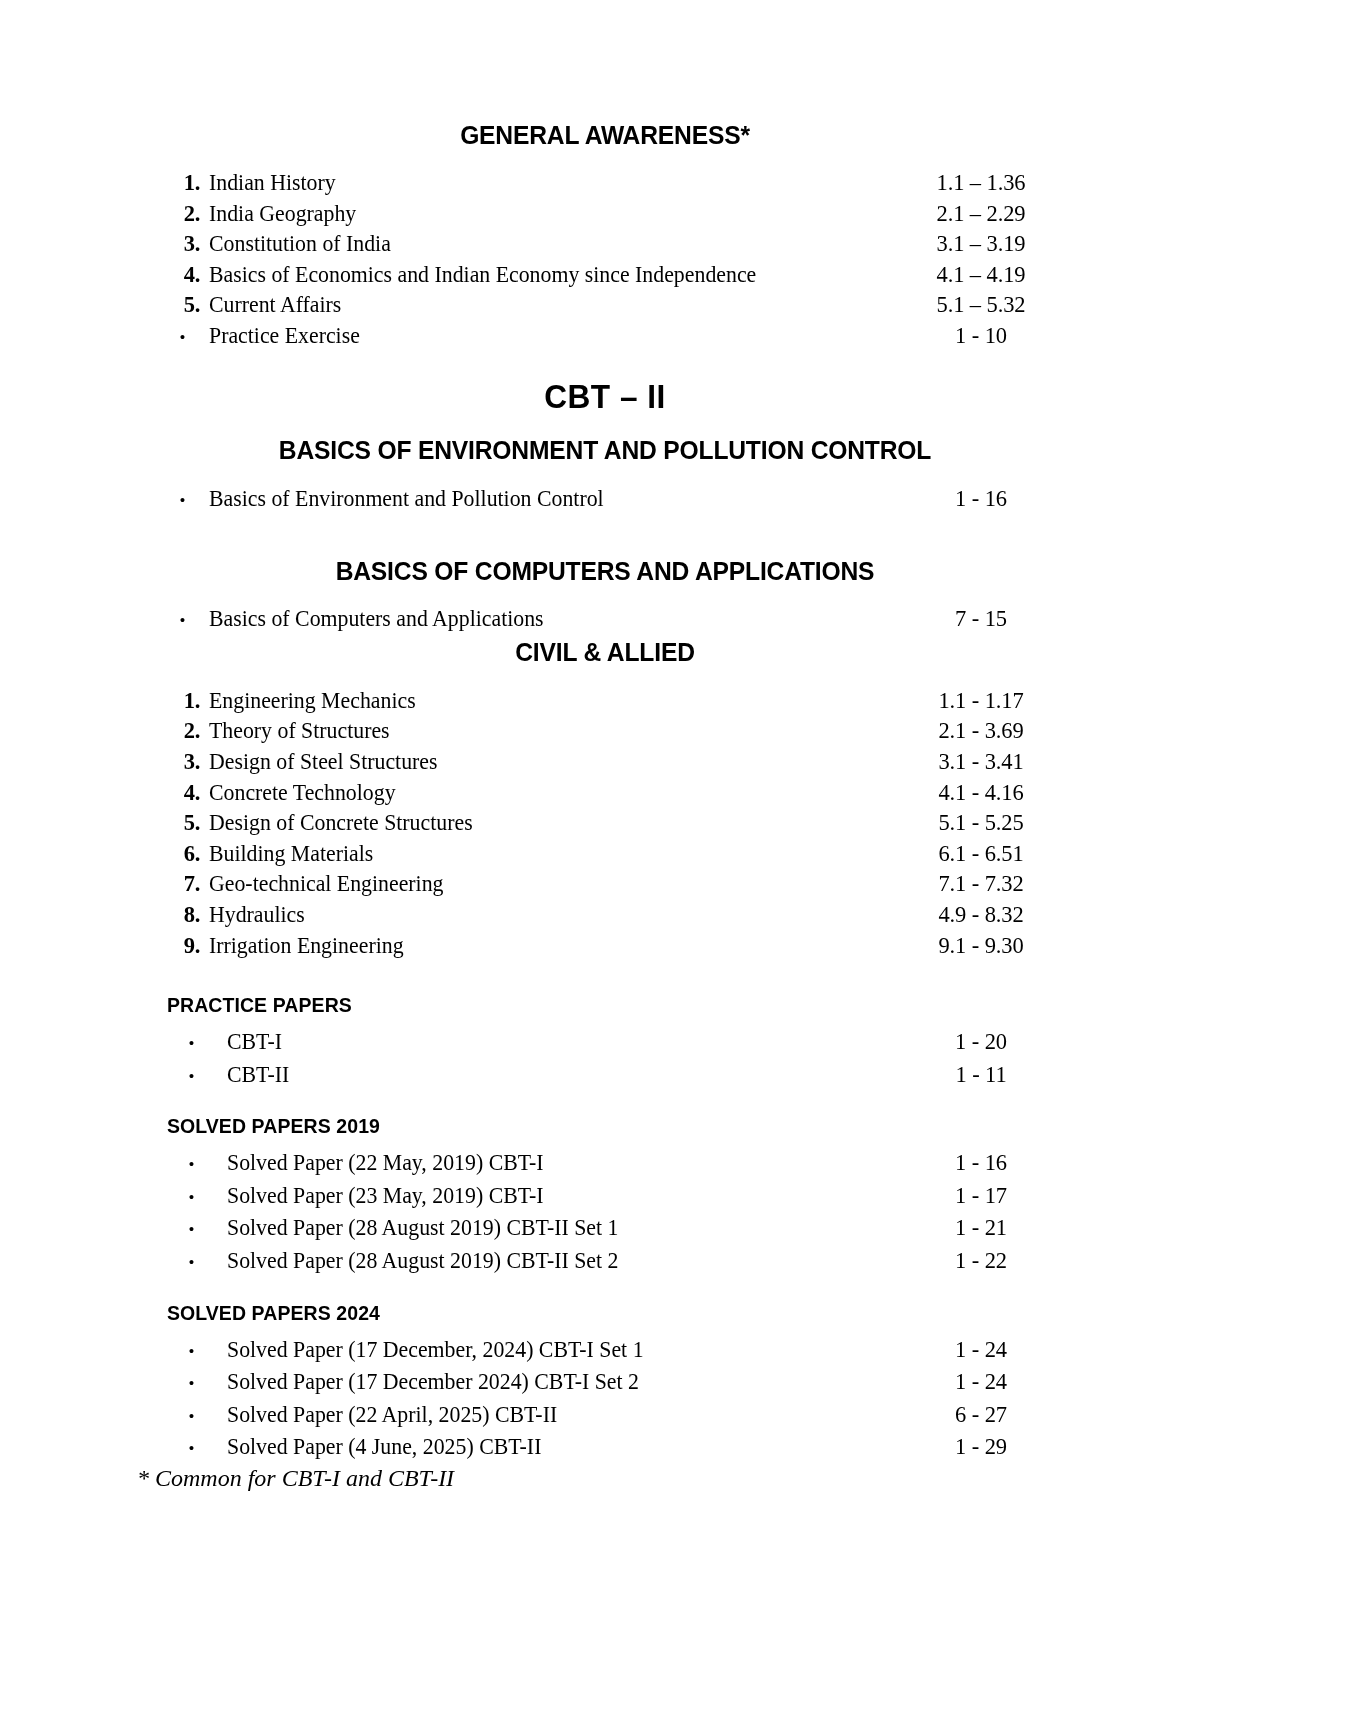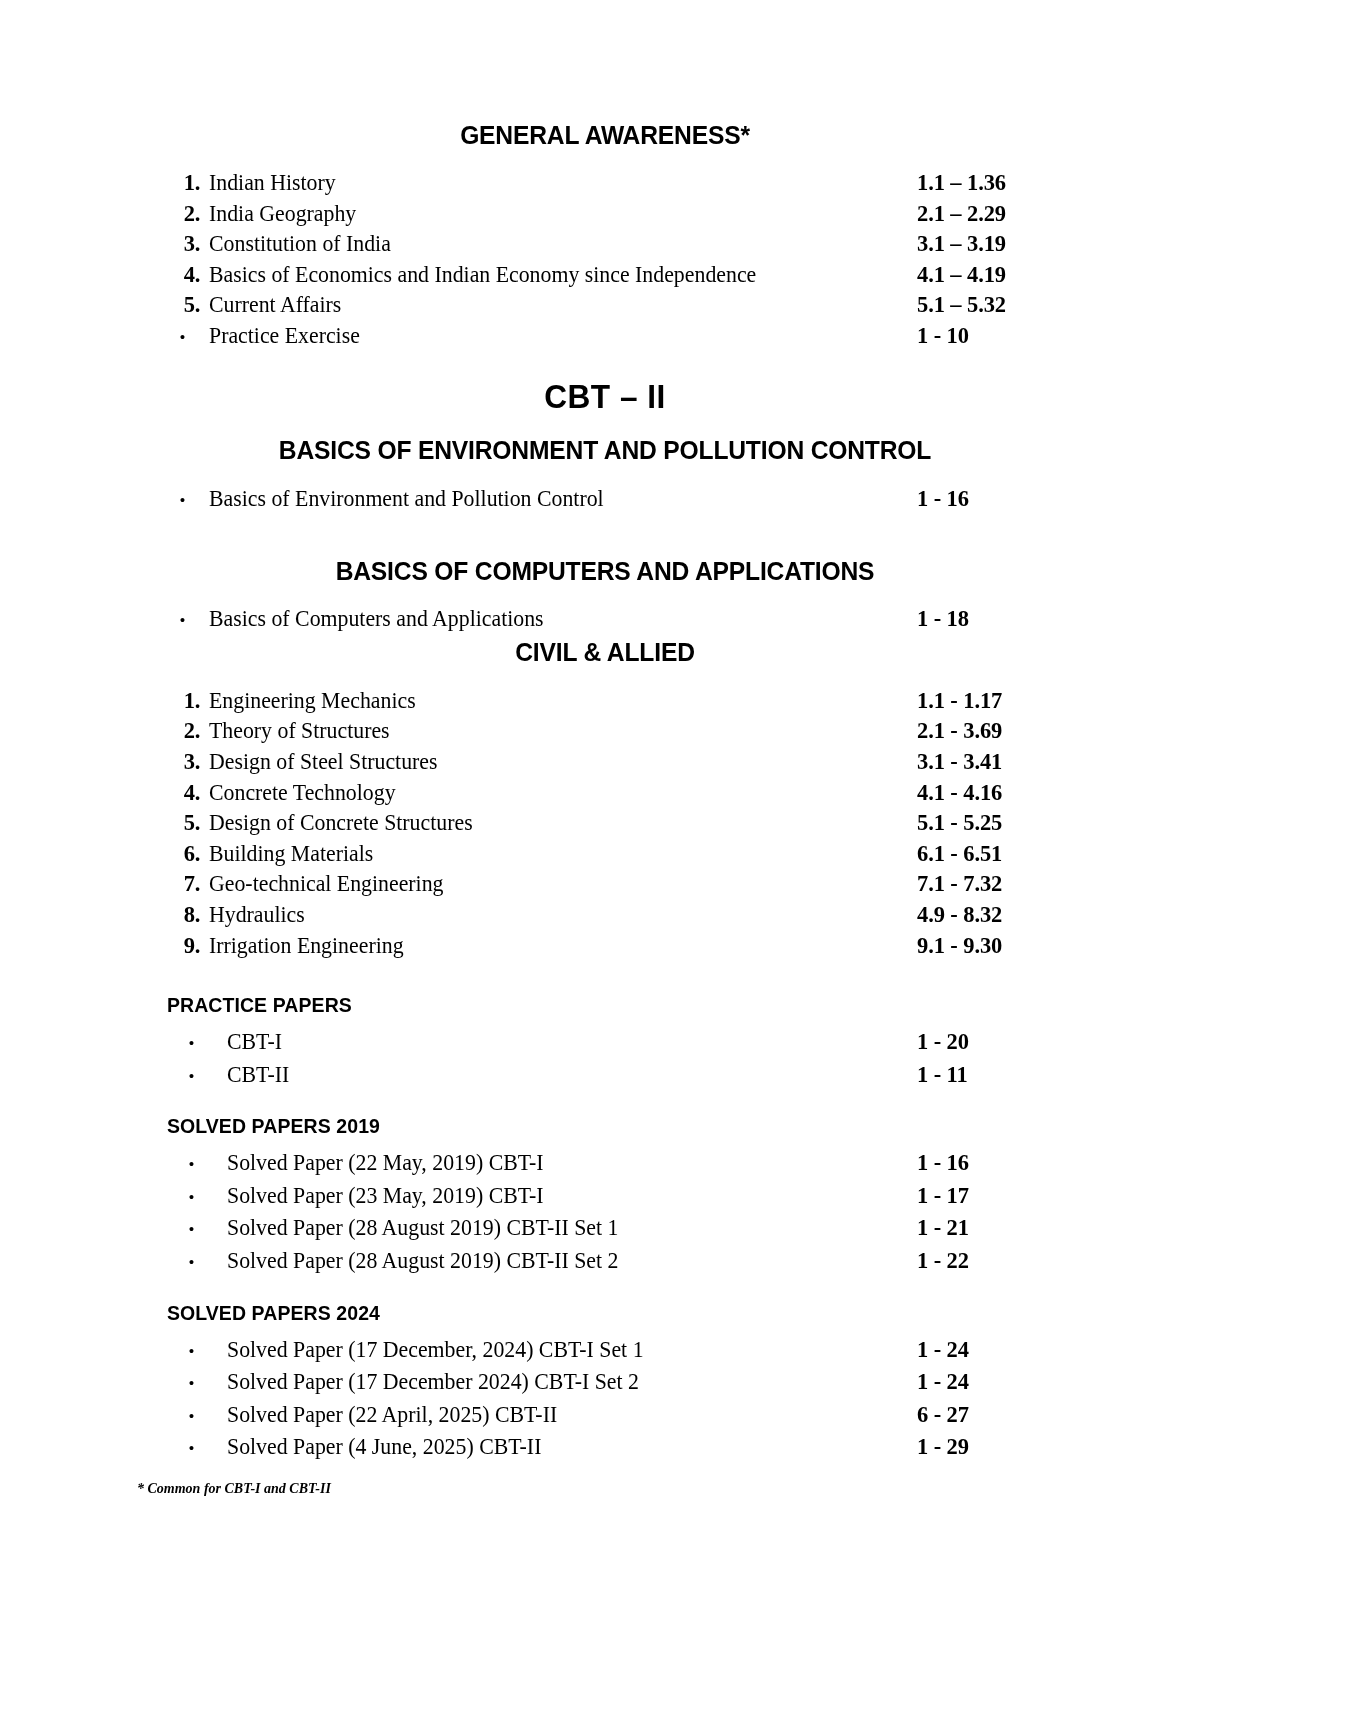--- a/index.html
+++ b/index.html
@@ -107,44 +107,42 @@
     font-size: 17px;
   }
   .row .title {
     flex: 1 1 auto;
     overflow: hidden;
     transform: scaleX(0.97);
     transform-origin: left center;
   }
   .row .pages {
     flex: 0 0 auto;
-    text-align: left;
+    text-align: center;
     min-width: 128px;
     letter-spacing: -0.1px;
-    font-weight: bold;
   }
 
   
   .row.indent .bul {
     width: 62px;
     flex: 0 0 62px;
     text-align: center;
   }
   .gap-md { height: 22px; }
   .gap-lg { height: 32px; }
   .gap-xl { height: 40px; }
 
   .footnote {
     font-family: "Liberation Serif", "DejaVu Serif", serif;
     font-style: italic;
-    font-size: 14px;
-    margin-top: 16px;
+    font-size: 24px;
+    margin-top: 0;
     padding-left: 0px;
     margin-left: -28px;
-    font-weight: bold;
   }
 </style>
 </head>
 <body>
 
 <div class="page">
   <div class="content">
 
     <div class="sec-head head-main">GENERAL AWARENESS*</div>
     <div>
@@ -191,21 +189,21 @@
       </div>
     </div>
 
     <div class="gap-xl"></div>
 
     <div class="sec-head head-comp">BASICS OF COMPUTERS AND APPLICATIONS</div>
     <div>
       <div class="row">
         <span class="bul">•</span>
         <span class="title">Basics of Computers and Applications</span>
-        <span class="pages">1 - 18</span>
+        <span class="pages">7 - 15</span>
       </div>
     </div>
 
     <div class="sec-head head-civil">CIVIL &amp; ALLIED</div>
     <div>
       <div class="row">
         <span class="num">1.</span>
         <span class="title">Engineering Mechanics</span>
         <span class="pages">1.1 - 1.17</span>
       </div>

